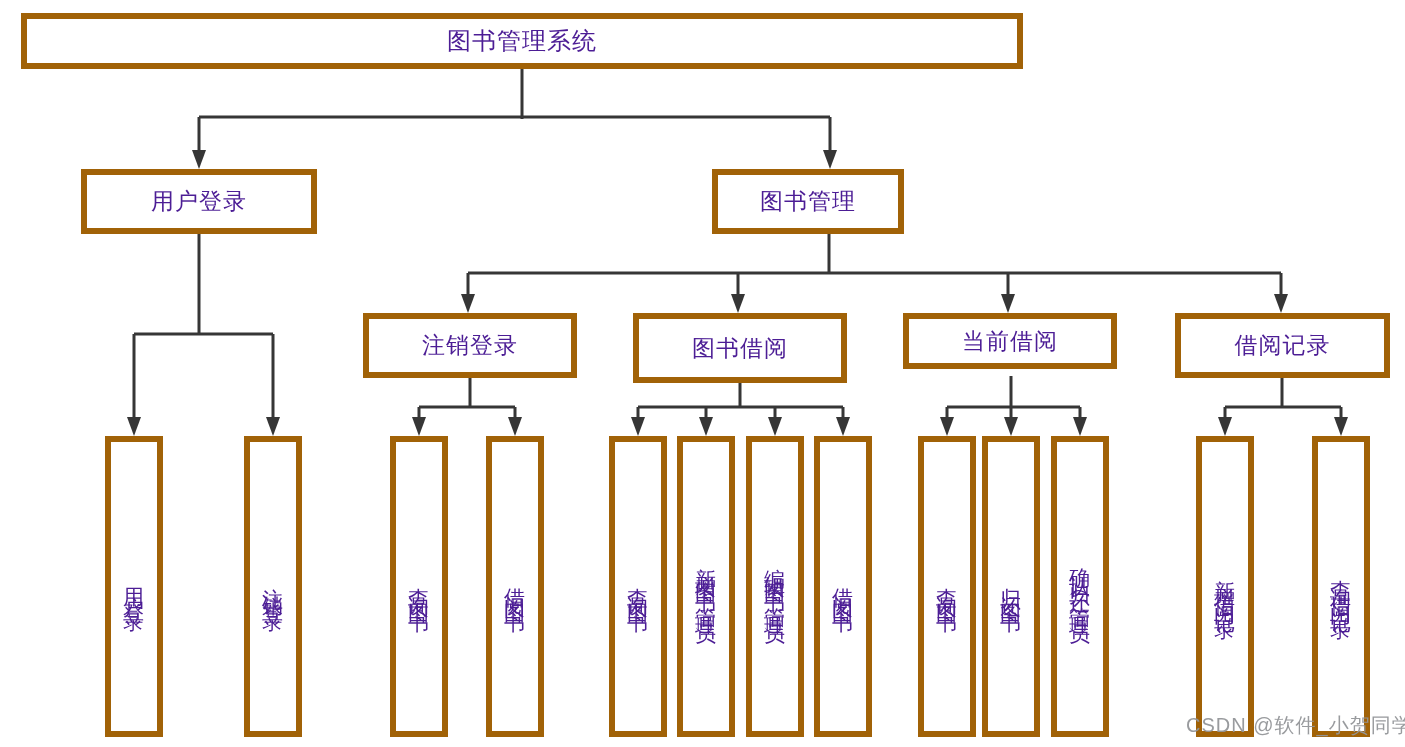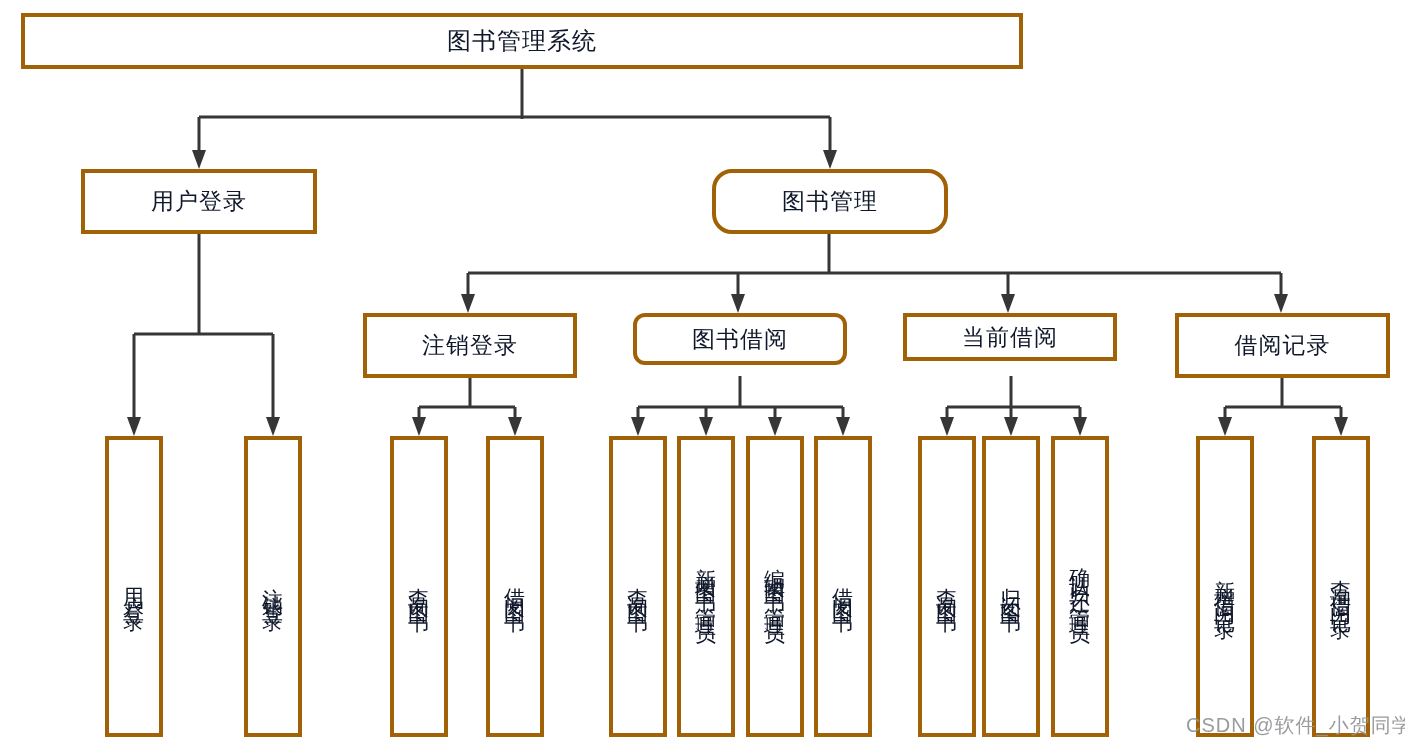--- a/index.html
+++ b/index.html
@@ -13,46 +13,46 @@
   }
   .connectors {
     position: absolute;
     left: 0; top: 0;
     width: 1405px; height: 747px;
     z-index: 1;
   }
   .node {
     position: absolute;
     box-sizing: border-box;
-    border: 4px solid #a16207;
+    border: 6px solid #a16207;
     background: #ffffff;
     display: flex;
     align-items: center;
     justify-content: center;
-    color: #0f172a;
+    color: #4c1d95;
     z-index: 2;
   }
   .node.h { font-size: 23px; letter-spacing: 1px; }
   .node.root { font-size: 24px; }
   .node.v {
     writing-mode: vertical-rl;
     text-orientation: mixed;
     font-size: 21px;
     letter-spacing: 8px;
     line-height: 1;
   }
   
   .n-root { left: 21px; top: 13px; width: 1002px; height: 56px; }
   
   .n-l2a { left: 81px;  top: 169px; width: 236px; height: 65px; }
-  .n-l2b { left: 712px; top: 169px; width: 236px; height: 65px; border-radius: 20px; }
+  .n-l2b { left: 712px; top: 169px; width: 192px; height: 65px; }
   
   .n-l3a { left: 363px;  top: 313px; width: 214px; height: 65px; }
-  .n-l3b { left: 633px;  top: 313px; width: 214px; height: 52px; border-radius: 12px; }
-  .n-l3c { left: 903px;  top: 313px; width: 214px; height: 48px; text-align: right; }
+  .n-l3b { left: 633px;  top: 313px; width: 214px; height: 70px; }
+  .n-l3c { left: 903px;  top: 313px; width: 214px; height: 56px; text-align: right; }
   .n-l3d { left: 1175px; top: 313px; width: 215px; height: 65px; }
   
   .leaf { width: 58px; height: 301px; top: 436px; }
   .lf-1  { left: 105px; }
   .lf-2  { left: 244px; }
   .lf-3  { left: 390px; }
   .lf-4  { left: 486px; }
   .lf-5  { left: 609px; }
   .lf-6  { left: 677px; }
   .lf-7  { left: 746px; }

